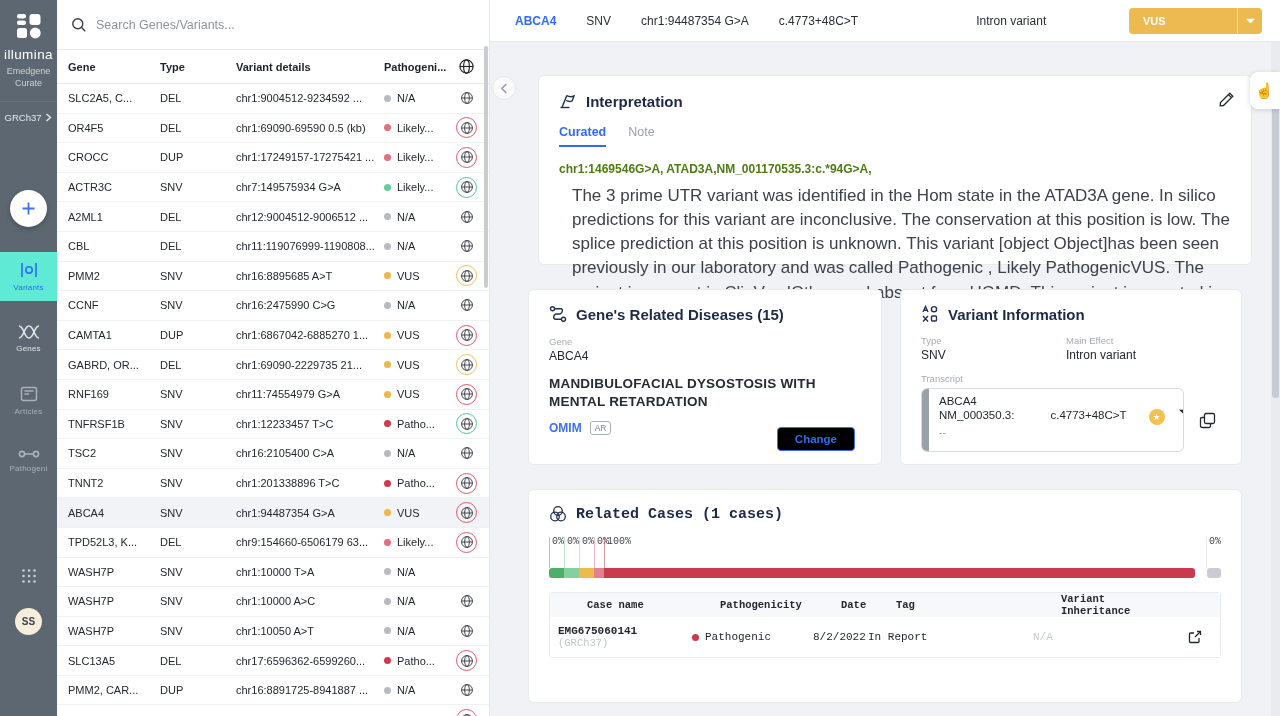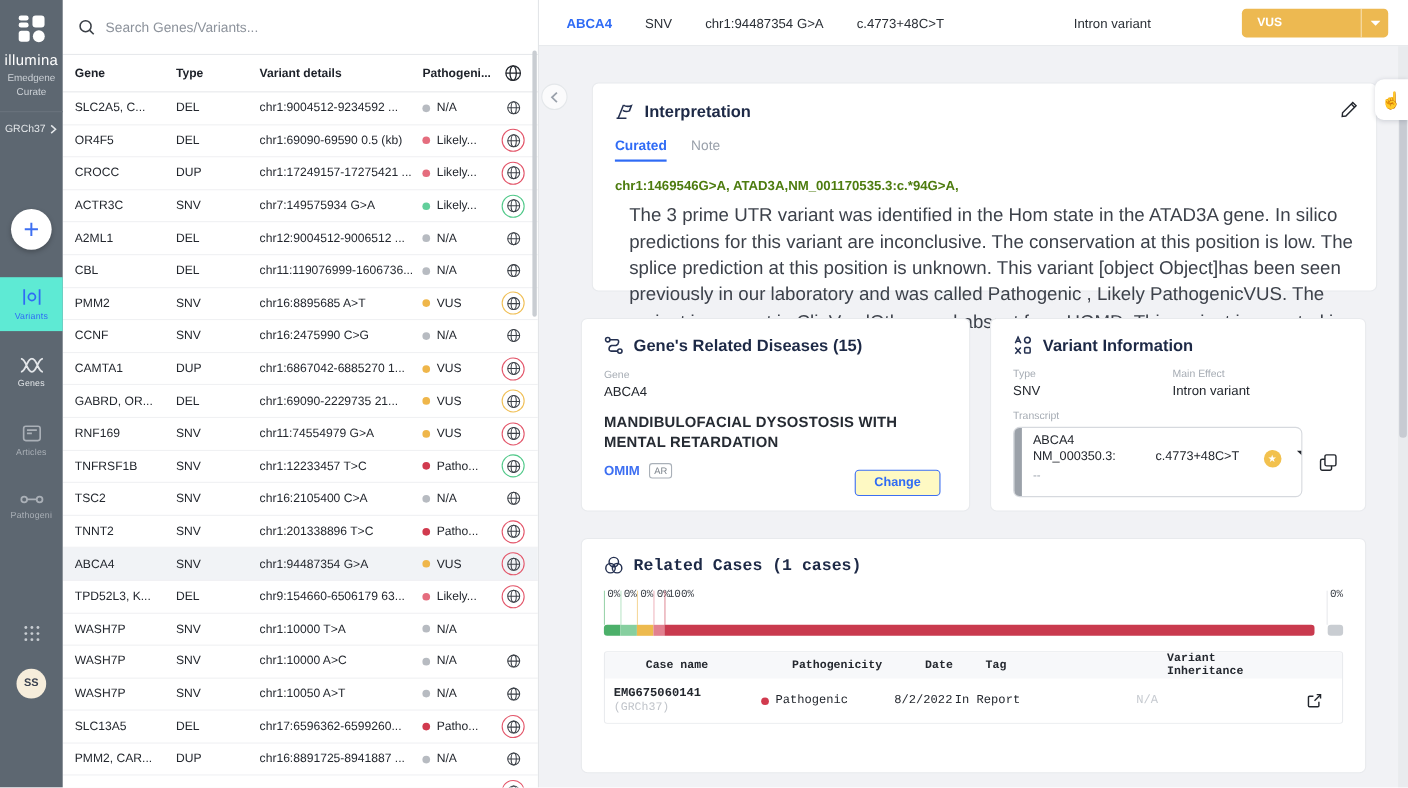--- a/index.html
+++ b/index.html
@@ -70,21 +70,21 @@
   .interp-body { margin-top:8px; font-size:17px; line-height:1.42; color:#3c414a;margin-left:13px; }
   .more-link { color:#3d6ff2; font-size:11.5px; margin-top:2px; display:inline-block; cursor:pointer; }
 
   #card-diseases { position:absolute; left:38px; top:289px; width:354px; height:176px; padding:15px 20px; }
   .mini-label { font-size:9.5px; color:#a6acb4; }
   .mini-value { font-size:12px; color:#23272e; margin-top:2px; }
   .disease-name { margin-top:12px; font-size:13.5px; font-weight:bold; color:#262b33; line-height:1.35; letter-spacing:.2px; }
   .omim-row { margin-top:10px; display:flex; align-items:center; gap:8px; }
   .omim-link { color:#3d6ff2; font-size:12px; font-weight:bold; cursor:pointer; }
   .ar-badge { border:1px solid #a9b0b8; color:#7d848c; font-size:8.5px; padding:1px 4px; border-radius:3px; }
-  .change-btn { position:absolute; right:26px; bottom:13px; border:1px solid #3d6ff2; color:#2f6bf5; font-size:11.5px; font-weight:bold; padding:5px 17px; border-radius:4px; background:#fef9c3; cursor:pointer; font-family:"Liberation Sans",sans-serif; }
+  .change-btn { position:absolute; right:26px; bottom:13px; border:1px solid #3d6ff2; color:#2f6bf5; font-size:11.5px; font-weight:bold; padding:5px 17px; border-radius:4px; background:#000000; cursor:pointer; font-family:"Liberation Sans",sans-serif; }
 
   #card-varinfo { position:absolute; left:410px; top:289px; width:342px; height:176px; padding:15px 20px; }
   .vi-grid { display:grid; grid-template-columns:145px 1fr; margin-top:12px; }
   .transcript-label { margin-top:11px; }
   .transcript-row { display:flex; align-items:center; gap:15px; margin-top:4px; }
   .transcript-box { width:263px; height:64px; border:1px solid #d6d9de; border-radius:6px; display:flex; overflow:hidden; background:#fff; }
   .tb-bar { width:7px; background:#9ba1a9; flex:0 0 auto; }
   .tb-content { padding:6px 10px; flex:1; font-size:11.5px; color:#23272e; }
   .tb-line2 { display:flex; gap:8px; margin-top:2px; }
   .tb-hgvs { margin-left:28px; }
@@ -302,21 +302,21 @@
                 <circle cx="8" cy="8" r="6.2"></circle>
                 <ellipse cx="8" cy="8" rx="2.7" ry="6.2"></ellipse>
                 <path d="M1.8 8 H14.2"></path>
               </svg>
       </span>
     </div>
   </div>
         <div class="vrow">
     <div class="c-gene">CBL</div>
     <div class="c-type">DEL</div>
-    <div class="c-details">chr11:119076999-1606736...</div>
+    <div class="c-details">chr11:119076999-1190808...</div>
     <div class="c-path">
       <span class="dot na"></span>
       <span class="plabel">N/A</span>
     </div>
     <div class="c-globe">
       <span class="ring none">
         <svg width="14" height="14" viewBox="0 0 16 16" fill="none" stroke="currentColor" stroke-width="1.1">
                 <circle cx="8" cy="8" r="6.2"></circle>
                 <ellipse cx="8" cy="8" rx="2.7" ry="6.2"></ellipse>
                 <path d="M1.8 8 H14.2"></path>

